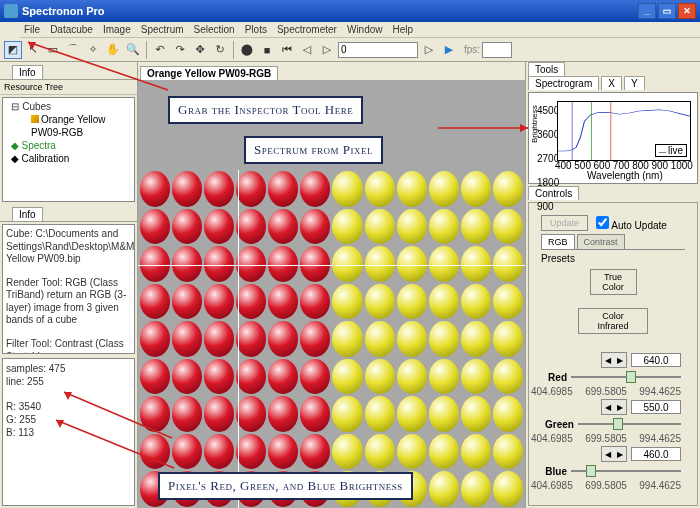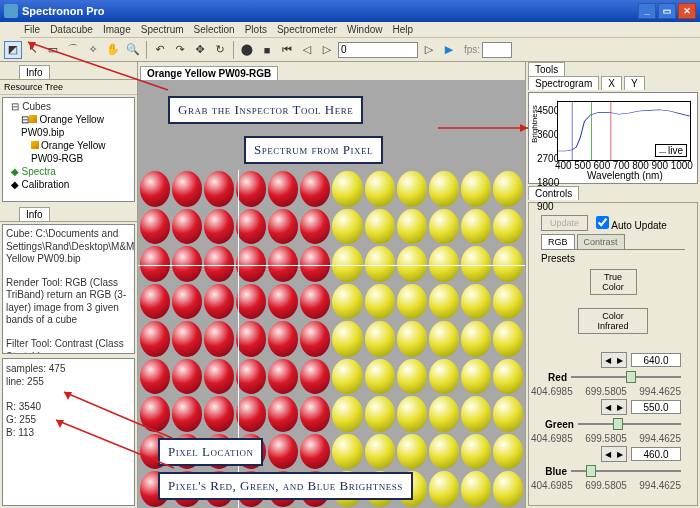--- a/index.html
+++ b/index.html
@@ -12,21 +12,21 @@
 .menubar { height: 16px; background: #ece9d8; display: flex; align-items: center; padding: 0 4px; font-size: 10px; color: #333; border-bottom: 1px solid #c0c0b0; margin-left: 20px; }
 .menubar span { margin-right: 10px; cursor: default; }
 .toolbar { height: 24px; background: #ece9d8; display: flex; align-items: center; padding: 0 4px; border-bottom: 1px solid #a0a090; gap: 2px; }
 .toolbtn { width: 18px; height: 18px; border: 1px solid transparent; display: flex; align-items: center; justify-content: center; font-size: 11px; color: #333; cursor: default; position: relative; }
 .toolbtn.sel { border: 1px solid #5080c0; background: #d8e8f8; }
 .tsep { width: 1px; height: 18px; background: #a0a090; margin: 0 2px; }
 .toolinput { width: 80px; height: 16px; border: 1px solid #888; background: #fff; padding: 0 2px; }
 .main { display: flex; flex-direction: row; height: 446px; }
 .left { width: 138px; display: flex; flex-direction: column; border-right: 1px solid #a0a090; }
 .panel-tab { height: 18px; background: #ece9d8; border-bottom: 1px solid #a0a090; display: flex; align-items: flex-end; }
-.panel-tab .tab { background: #fff; border: 1px solid #a0a090; border-bottom: none; padding: 1px 6px; font-size: 10px; margin-left: 19px; }
+.panel-tab .tab { background: #fff; border: 1px solid #a0a090; border-bottom: none; padding: 1px 6px; font-size: 10px; margin-left: 12px; }
 .tree { flex: 0 0 105px; background: #fff; border: 1px solid #888; margin: 2px; padding: 2px; overflow: hidden; font-size: 9px; line-height: 1.3; }
 .tree .node { margin-left: 6px; }
 .tree .node2 { margin-left: 16px; }
 .tree .node3 { margin-left: 26px; }
 .tree .cube { color: #333; }
 .tree .cubeicon { display: inline-block; width: 8px; height: 8px; background: linear-gradient(135deg,#f0c000,#d08000); margin-right: 2px; }
 .infobox { flex: 0 0 130px; background: #fff; border: 1px solid #888; margin: 2px; padding: 3px; font-size: 9px; line-height: 1.25; color: #333; overflow: hidden; }
 .databox { flex: 1; background: #fff; border: 1px solid #888; margin: 2px; padding: 3px; font-size: 9px; line-height: 1.3; color: #333; }
 .center { flex: 1; display: flex; flex-direction: column; position: relative; }
 .img-tab { height: 18px; display: flex; align-items: flex-end; padding-left: 2px; }
@@ -112,21 +112,20 @@
 
 <div class="main">
 
   <div class="left">
     <div class="panel-tab">
         <div class="tab">Info</div>
       </div>
     <div style="padding:2px 4px;font-size:9px;border-bottom:1px solid #c0c0b0">Resource Tree</div>
     <div class="tree">
       <div class="node cube">⊟ <span>Cubes</span></div>
-      <div class="node2">⊟<span class="cubeicon"></span><span>Orange Yellow PW09.bip</span></div>
       <div class="node3"><span class="cubeicon"></span><span>Orange Yellow PW09-RGB</span></div>
       <div class="node" style="color:#2a8a2a">◆ <span>Spectra</span></div>
       <div class="node">◆ <span>Calibration</span></div>
     </div>
     <div class="panel-tab">
         <div class="tab">Info</div>
       </div>
     <div class="infobox">
       <div>Cube: C:\Documents and Settings\Rand\Desktop\M&amp;Ms\Orange Yellow PW09.bip</div><br>
       <div>Render Tool:  RGB (Class TriBand) return an RGB (3-layer) image from 3 given bands of a cube</div><br>
@@ -255,21 +254,20 @@
           <div class="marble y"></div>
           <div class="marble y"></div>
           <div class="marble y"></div>
           <div class="marble y"></div>
           <div class="marble y"></div>
         </div>
       <div class="crosshair-v"></div>
       <div class="crosshair-h"></div>
       <div class="callout" style="top:16px;left:30px">Grab the Inspector Tool Here</div>
       <div class="callout" style="top:56px;left:106px">Spectrum from Pixel</div>
-      <div class="callout" style="bottom:42px;left:20px">Pixel Location</div>
       <div class="callout" style="bottom:8px;left:20px">Pixel's Red, Green, and Blue Brightness</div>
     </div>
   </div>
 
   <div class="right">
     <div class="right-tabs">
         <div class="tab">Tools</div>
       </div>
     <div class="right-tabs">
       <div class="tab">Spectrogram</div>

